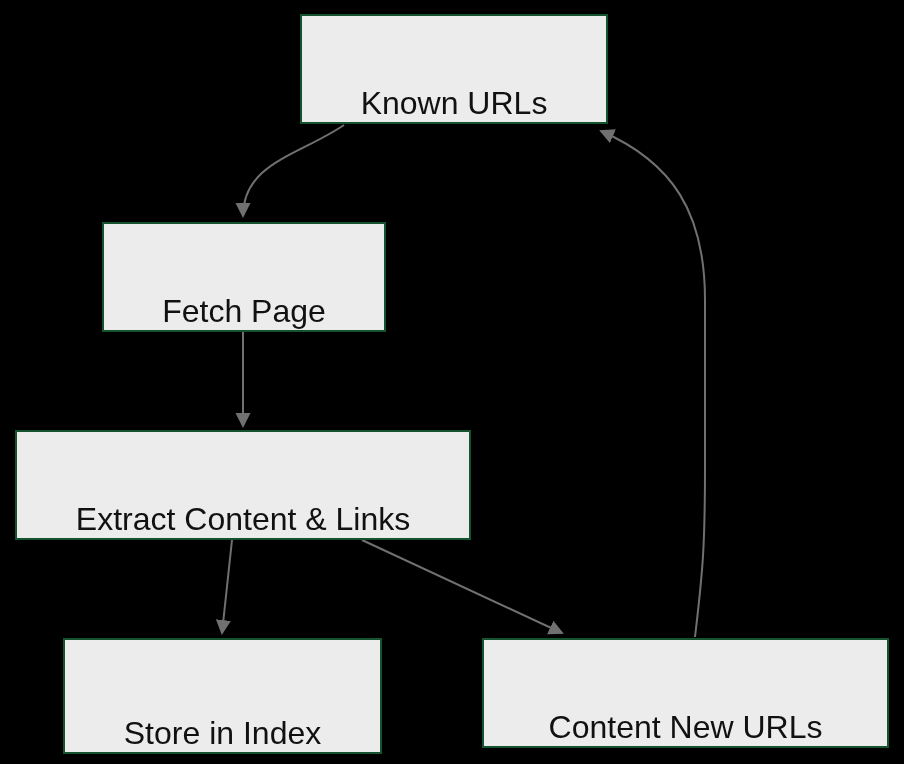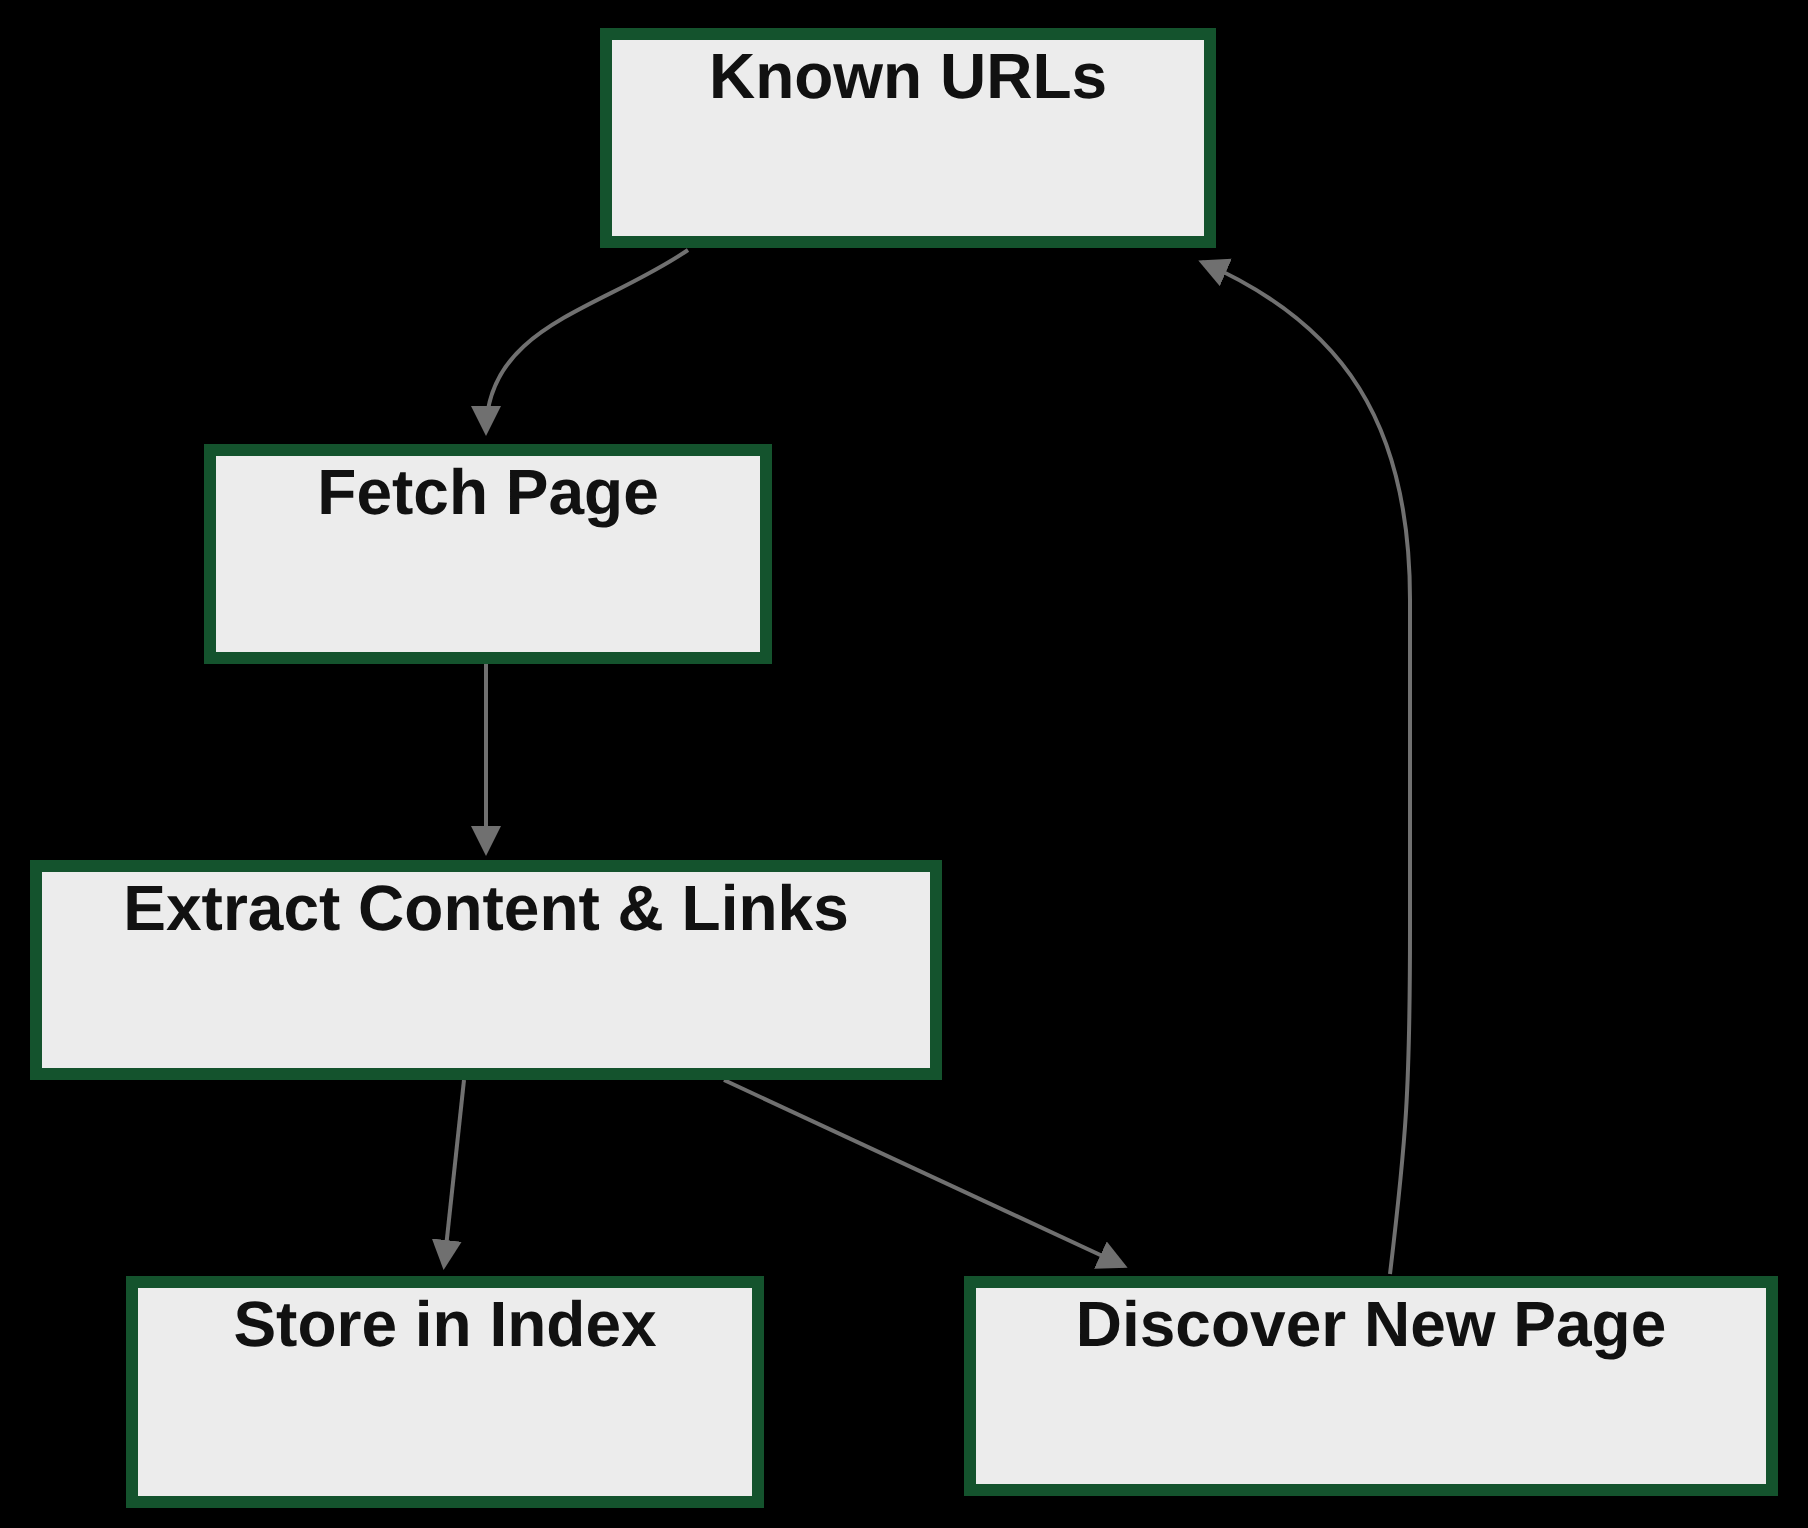--- a/index.html
+++ b/index.html
@@ -24,25 +24,24 @@
   }
   .edge {
     fill: none;
     stroke: #707070;
     stroke-width: 2;
   }
   .node {
     position: absolute;
     box-sizing: border-box;
     background: #ececec;
-    border: 6px solid #14532d;
+    border: 2px solid #14532d;
     display: flex;
-    align-items: flex-start;
+    align-items: flex-end;
     justify-content: center;
-    font-weight: bold;
   }
   .node-label {
     color: #111111;
     font-size: 32px;
     white-space: nowrap;
   }
   .node-known    { left: 300px; top: 14px;  width: 308px; height: 110px; }
   .node-fetch    { left: 102px; top: 222px; width: 284px; height: 110px; }
   .node-extract  { left: 15px;  top: 430px; width: 456px; height: 110px; }
   .node-store    { left: 63px;  top: 638px; width: 319px; height: 116px; }
@@ -76,16 +75,16 @@
 
   <div class="node node-extract">
     <span class="node-label">Extract Content &amp; Links</span>
   </div>
 
   <div class="node node-store">
     <span class="node-label">Store in Index</span>
   </div>
 
   <div class="node node-discover">
-    <span class="node-label">Discover New Page</span>
+    <span class="node-label">Content New URLs</span>
   </div>
 
 </div>
 
 </body></html>

